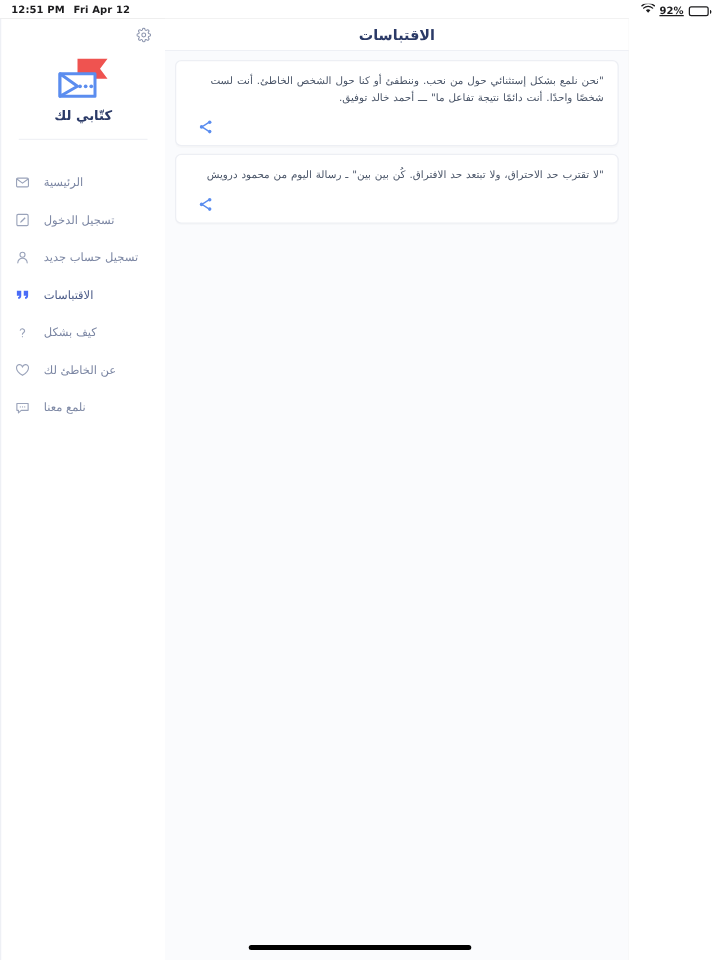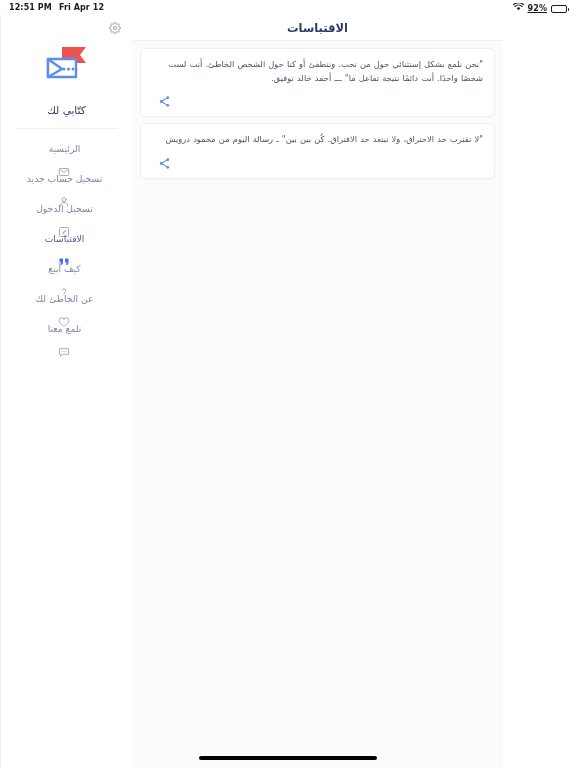--- a/index.html
+++ b/index.html
@@ -172,35 +172,35 @@
     padding: 2px 0 12px 0;
     border-bottom: 1px solid #f0f1f5;
     margin: 0 14px;
   }
   .brand-logo {
     width: 48px;
     height: 40px;
     display: block;
   }
   .brand-name {
-    margin-top: 21px;
+    margin-top: 4px;
     font-size: 10.5px;
-    font-weight: normal;
+    font-weight: bold;
     color: #2b3a67;
     letter-spacing: 0.2px;
   }
 
   .nav {
     margin-top: 19px;
     display: flex;
     flex-direction: column;
   }
   .nav-item {
     display: flex;
-    flex-direction: column;
+    flex-direction: row;
     align-items: center;
     justify-content: flex-end;
     gap: 11px;
     height: 30px;
     padding: 0 14px 0 10px;
     cursor: pointer;
     text-decoration: none;
   }
   .nav-label {
     font-size: 9.2px;
@@ -331,51 +331,51 @@
         <span class="nav-label">الرئيسية</span>
         <span class="nav-icon">
           <svg width="12" height="12" viewBox="0 0 24 24" fill="none" stroke="#9aa3ba" stroke-width="1.8" stroke-linejoin="round">
             <rect x="2.5" y="5" width="19" height="14" rx="2"></rect>
             <path d="M3 6.5 L12 13 L21 6.5"></path>
           </svg>
         </span>
       </a>
 
       <a class="nav-item">
+        <span class="nav-label">تسجيل الدخول</span>
+        <span class="nav-icon">
+          <svg width="12" height="12" viewBox="0 0 24 24" fill="none" stroke="#9aa3ba" stroke-width="1.8" stroke-linejoin="round">
+            <rect x="3" y="3" width="18" height="18" rx="2"></rect>
+            <path d="M15.5 7.5 L9 14 L8 16.5 L10.5 15.5 L17 9 Z" fill="#9aa3ba" stroke="none"></path>
+          </svg>
+        </span>
+      </a>
+
+      <a class="nav-item">
         <span class="nav-label">تسجيل حساب جديد</span>
         <span class="nav-icon">
           <svg width="12" height="12" viewBox="0 0 24 24" fill="none" stroke="#9aa3ba" stroke-width="1.8" stroke-linecap="round">
             <circle cx="12" cy="7.5" r="4"></circle>
             <path d="M4.5 20.5 a7.5 7.5 0 0 1 15 0"></path>
           </svg>
         </span>
       </a>
 
-      <a class="nav-item">
-        <span class="nav-label">تسجيل الدخول</span>
-        <span class="nav-icon">
-          <svg width="12" height="12" viewBox="0 0 24 24" fill="none" stroke="#9aa3ba" stroke-width="1.8" stroke-linejoin="round">
-            <rect x="3" y="3" width="18" height="18" rx="2"></rect>
-            <path d="M15.5 7.5 L9 14 L8 16.5 L10.5 15.5 L17 9 Z" fill="#9aa3ba" stroke="none"></path>
-          </svg>
-        </span>
-      </a>
-
       <a class="nav-item is-active">
         <span class="nav-label">الاقتباسات</span>
         <span class="nav-icon">
           <svg width="12" height="12" viewBox="0 0 24 24">
             <path d="M3 5 h7 v8 a5 5 0 0 1 -5 5 v-3 a2 2 0 0 0 2 -2 h-4 Z" fill="#4a6cf7"></path>
             <path d="M14 5 h7 v8 a5 5 0 0 1 -5 5 v-3 a2 2 0 0 0 2 -2 h-4 Z" fill="#4a6cf7"></path>
           </svg>
         </span>
       </a>
 
       <a class="nav-item">
-        <span class="nav-label">كيف أبيع</span>
+        <span class="nav-label">كيف بشكل</span>
         <span class="nav-icon">
           <svg width="12" height="12" viewBox="0 0 24 24" fill="none" stroke="#9aa3ba" stroke-width="1.9" stroke-linecap="round">
             <path d="M8.5 8.2 a3.6 3.6 0 0 1 6.9 1.3 c0 2.5 -3.5 3 -3.5 5.2"></path>
             <circle cx="11.9" cy="18.6" r="0.95" fill="#9aa3ba" stroke="none"></circle>
           </svg>
         </span>
       </a>
 
       <a class="nav-item">
         <span class="nav-label">عن الخاطئ لك</span>

